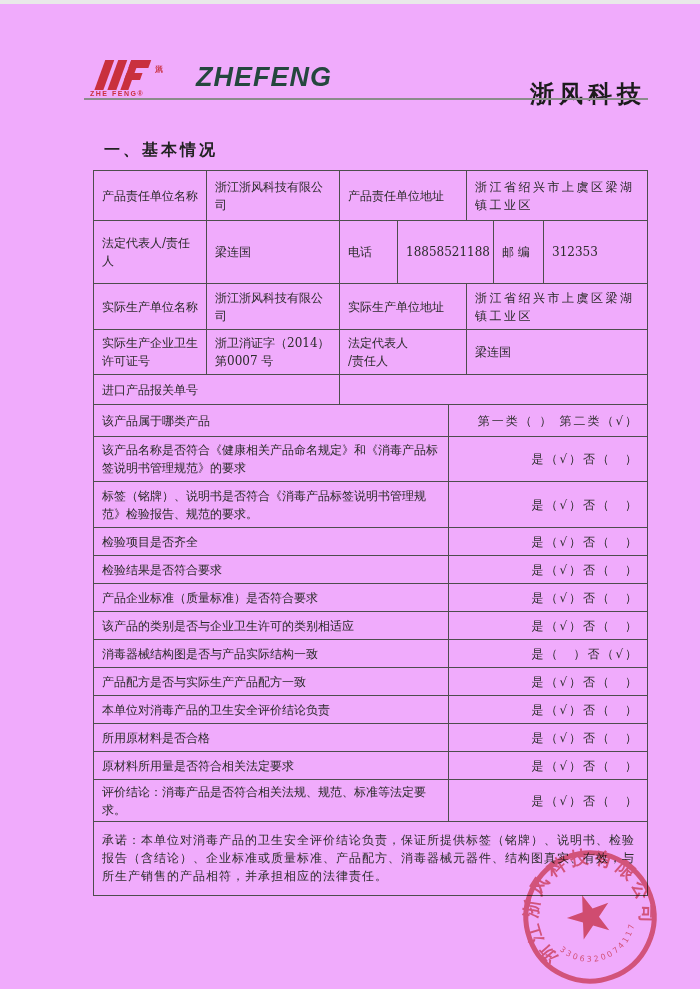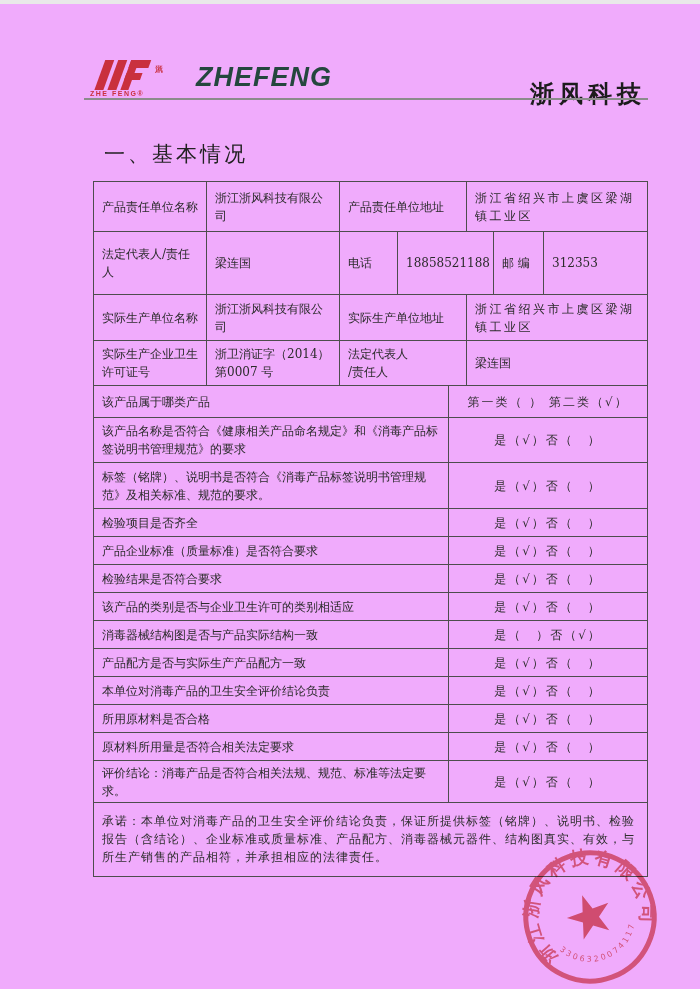--- a/index.html
+++ b/index.html
@@ -9,28 +9,28 @@
   }
   
   .hdr-logo{position:absolute;left:88px;top:52px;width:95px;height:44px;}
   .hdr-logo .mark{position:absolute;left:0;top:0;}
   .hdr-logo .zh-mini{position:absolute;left:66px;top:2px;font-size:8px;line-height:9px;color:#c9303e;writing-mode:vertical-rl;letter-spacing:1px;}
   .hdr-logo .sub{position:absolute;left:2px;top:34px;font-size:7px;font-weight:bold;color:#c9303e;letter-spacing:1.5px;font-family:"Liberation Sans",sans-serif;white-space:nowrap;}
   .wordmark{position:absolute;left:196px;top:58px;font-size:27px;font-weight:bold;font-style:italic;color:#24473e;font-family:"Liberation Sans",sans-serif;letter-spacing:1px;}
   .hdr-company{position:absolute;right:54px;top:74px;font-size:24px;letter-spacing:5px;color:#1c1c1c;font-weight:600;}
   .hdr-rule{position:absolute;left:84px;top:94px;width:564px;height:2px;background:#8b8b8b;}
   
-  .title{position:absolute;left:104px;top:136px;font-size:21px;font-weight:normal;letter-spacing:3px;color:#222;}
+  .title{position:absolute;left:104px;top:136px;font-size:16px;font-weight:bold;letter-spacing:3px;color:#222;}
   
-  table.main{position:absolute;left:93px;top:177px;width:554px;border-collapse:collapse;table-layout:fixed;font-size:12px;}
+  table.main{position:absolute;left:93px;top:166px;width:554px;border-collapse:collapse;table-layout:fixed;font-size:12px;}
   table.main td{border:1px solid #4d4d4d;padding:2px 8px;line-height:1.5;vertical-align:middle;overflow:hidden;}
   td.lbl{color:#2b2b2b;}
   td.val{color:#2b2b2b;}
   td.addr{letter-spacing:2.5px;line-height:1.7;}
-  td.ans{text-align:center;letter-spacing:2px;white-space:nowrap;}
+  td.ans{text-align:right;letter-spacing:2px;white-space:nowrap;}
   td.pre{white-space:pre-line;}
   td.commit{padding:8px 12px;line-height:1.85;font-size:12px;letter-spacing:1px;font-family:Liberation Mono, monospace;}
   tr.h50{height:50px}tr.h47{height:63px}tr.h46{height:46px}tr.h45{height:45px}
   tr.h30{height:30px}tr.h32{height:32px}tr.h28{height:28px}tr.h42{height:42px}tr.h74{height:74px}
   
   .stamp{position:absolute;left:518px;top:841px;width:144px;height:144px;opacity:.82;mix-blend-mode:multiply;transform:rotate(-14deg);}
 </style>
 </head>
 <body>
 
@@ -87,43 +87,47 @@
         <td class="lbl" colspan="3">实际生产单位地址</td>
         <td class="val addr" colspan="3">浙江省绍兴市上虞区梁湖镇工业区</td>
       </tr>
       <tr class="h45">
         <td class="lbl">实际生产企业卫生许可证号</td>
         <td class="val">浙卫消证字（2014）第0007 号</td>
         <td class="lbl pre" colspan="3">法定代表人
 /责任人</td>
         <td class="val" colspan="3">梁连国</td>
       </tr>
+      <tr class="h30">
+        <td class="lbl" colspan="2">进口产品报关单号</td>
+        <td class="val" colspan="6"></td>
+      </tr>
       <tr class="h32">
         <td class="lbl" colspan="4">该产品属于哪类产品</td>
         <td class="ans" colspan="4">第一类（ ）  第二类（√）</td>
       </tr>
 
       <tr class="h45">
         <td class="lbl" colspan="4">该产品名称是否符合《健康相关产品命名规定》和《消毒产品标签说明书管理规范》的要求</td>
         <td class="ans" colspan="4">是（√）否（　）</td>
       </tr>
       <tr class="h46">
-        <td class="lbl" colspan="4">标签（铭牌）、说明书是否符合《消毒产品标签说明书管理规范》及相关标准、规范的要求。</td>
+        <td class="lbl" colspan="4">标签（铭牌）、说明书是否符合《消毒产品标签说明书管理规范》检验报告、规范的要求。</td>
         <td class="ans" colspan="4">是（√）否（　）</td>
       </tr>
       <tr class="h28">
         <td class="lbl" colspan="4">检验项目是否齐全</td>
         <td class="ans" colspan="4">是（√）否（　）</td>
       </tr>
       <tr class="h28">
-        <td class="lbl" colspan="4">产品企业标准（质量标准）是否符合要求</td>
+        <td class="lbl" colspan="4">检验结果是否符合要求</td>
         <td class="ans" colspan="4">是（√）否（　）</td>
       </tr>
       <tr class="h28">
-        <td class="lbl" colspan="4">检验结果是否符合要求</td>
+        <td class="lbl" colspan="4">产品企业标准（质量标准）是否符合要求</td>
         <td class="ans" colspan="4">是（√）否（　）</td>
       </tr>
       <tr class="h28">
         <td class="lbl" colspan="4">该产品的类别是否与企业卫生许可的类别相适应</td>
         <td class="ans" colspan="4">是（√）否（　）</td>
       </tr>
       <tr class="h28">
         <td class="lbl" colspan="4">消毒器械结构图是否与产品实际结构一致</td>
         <td class="ans" colspan="4">是（　）否（√）</td>
       </tr>

